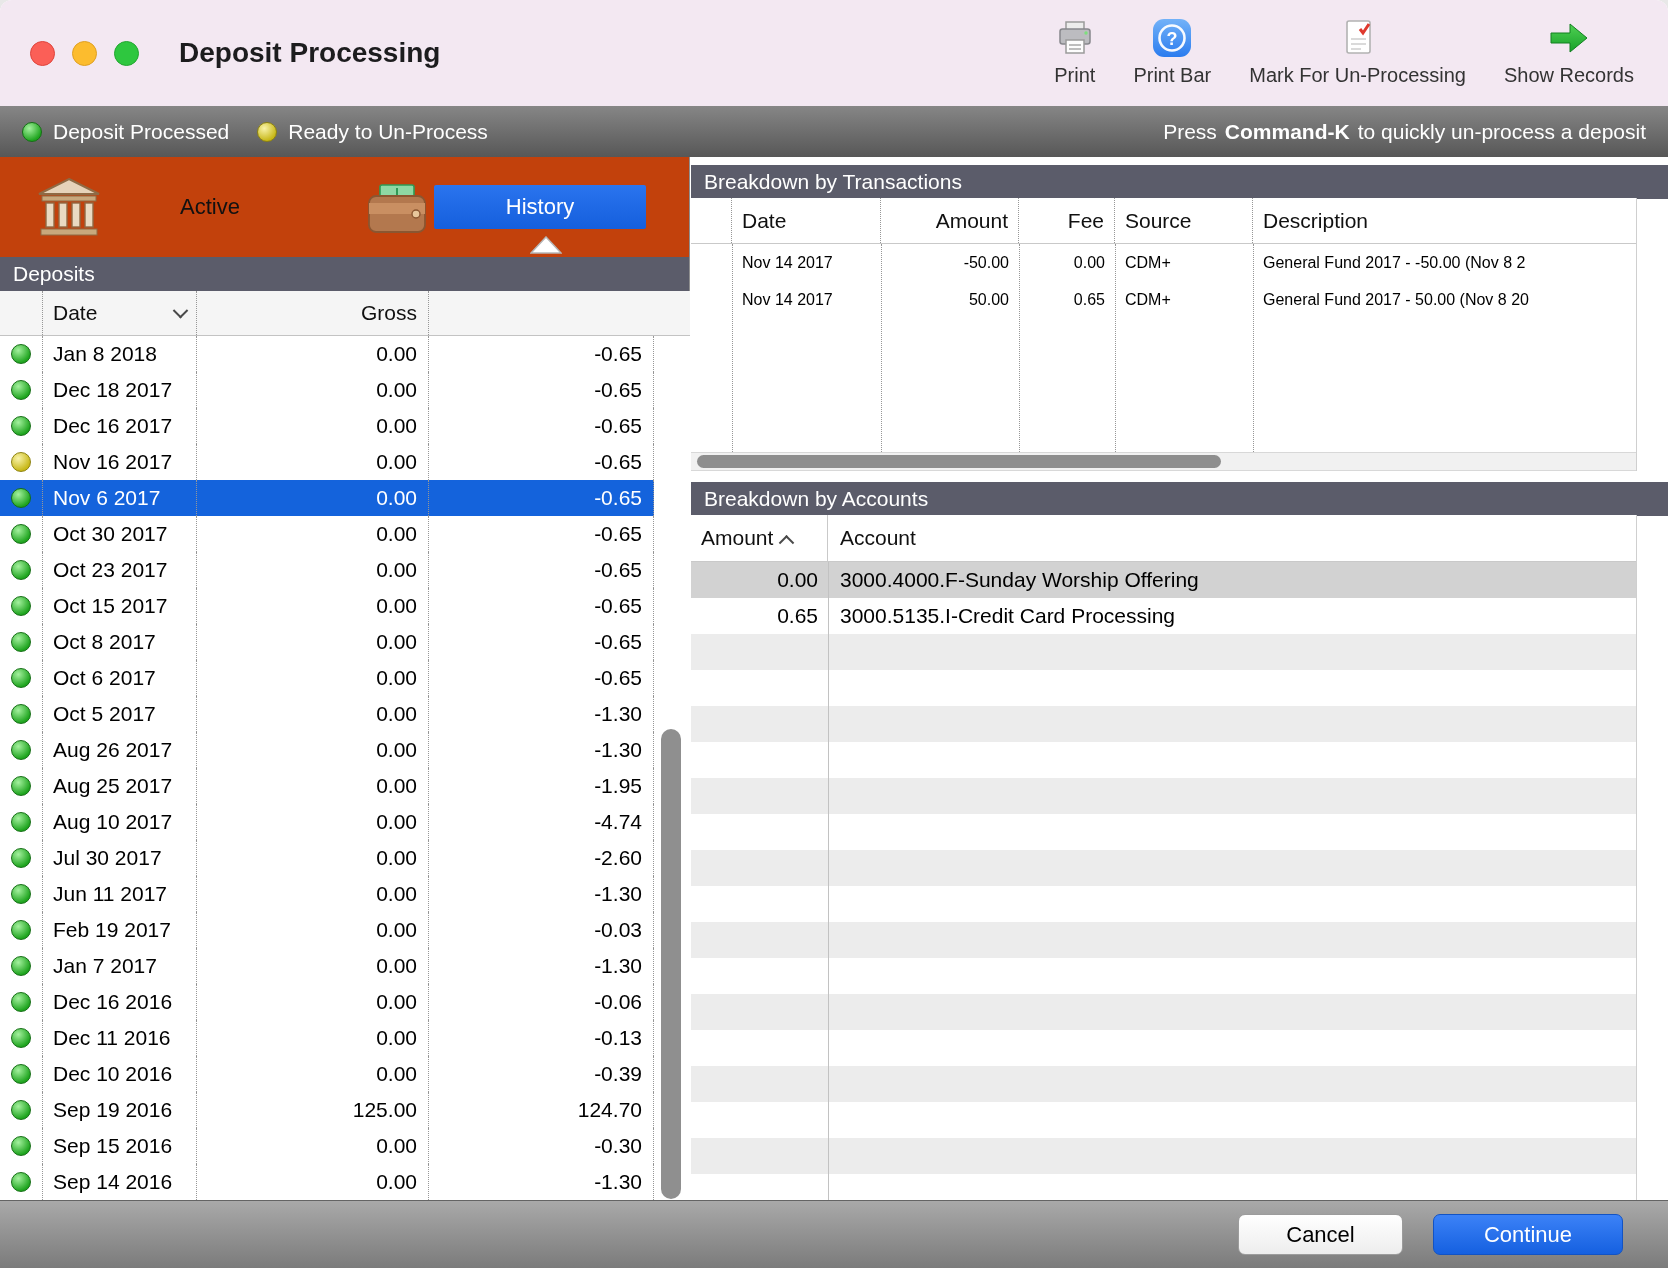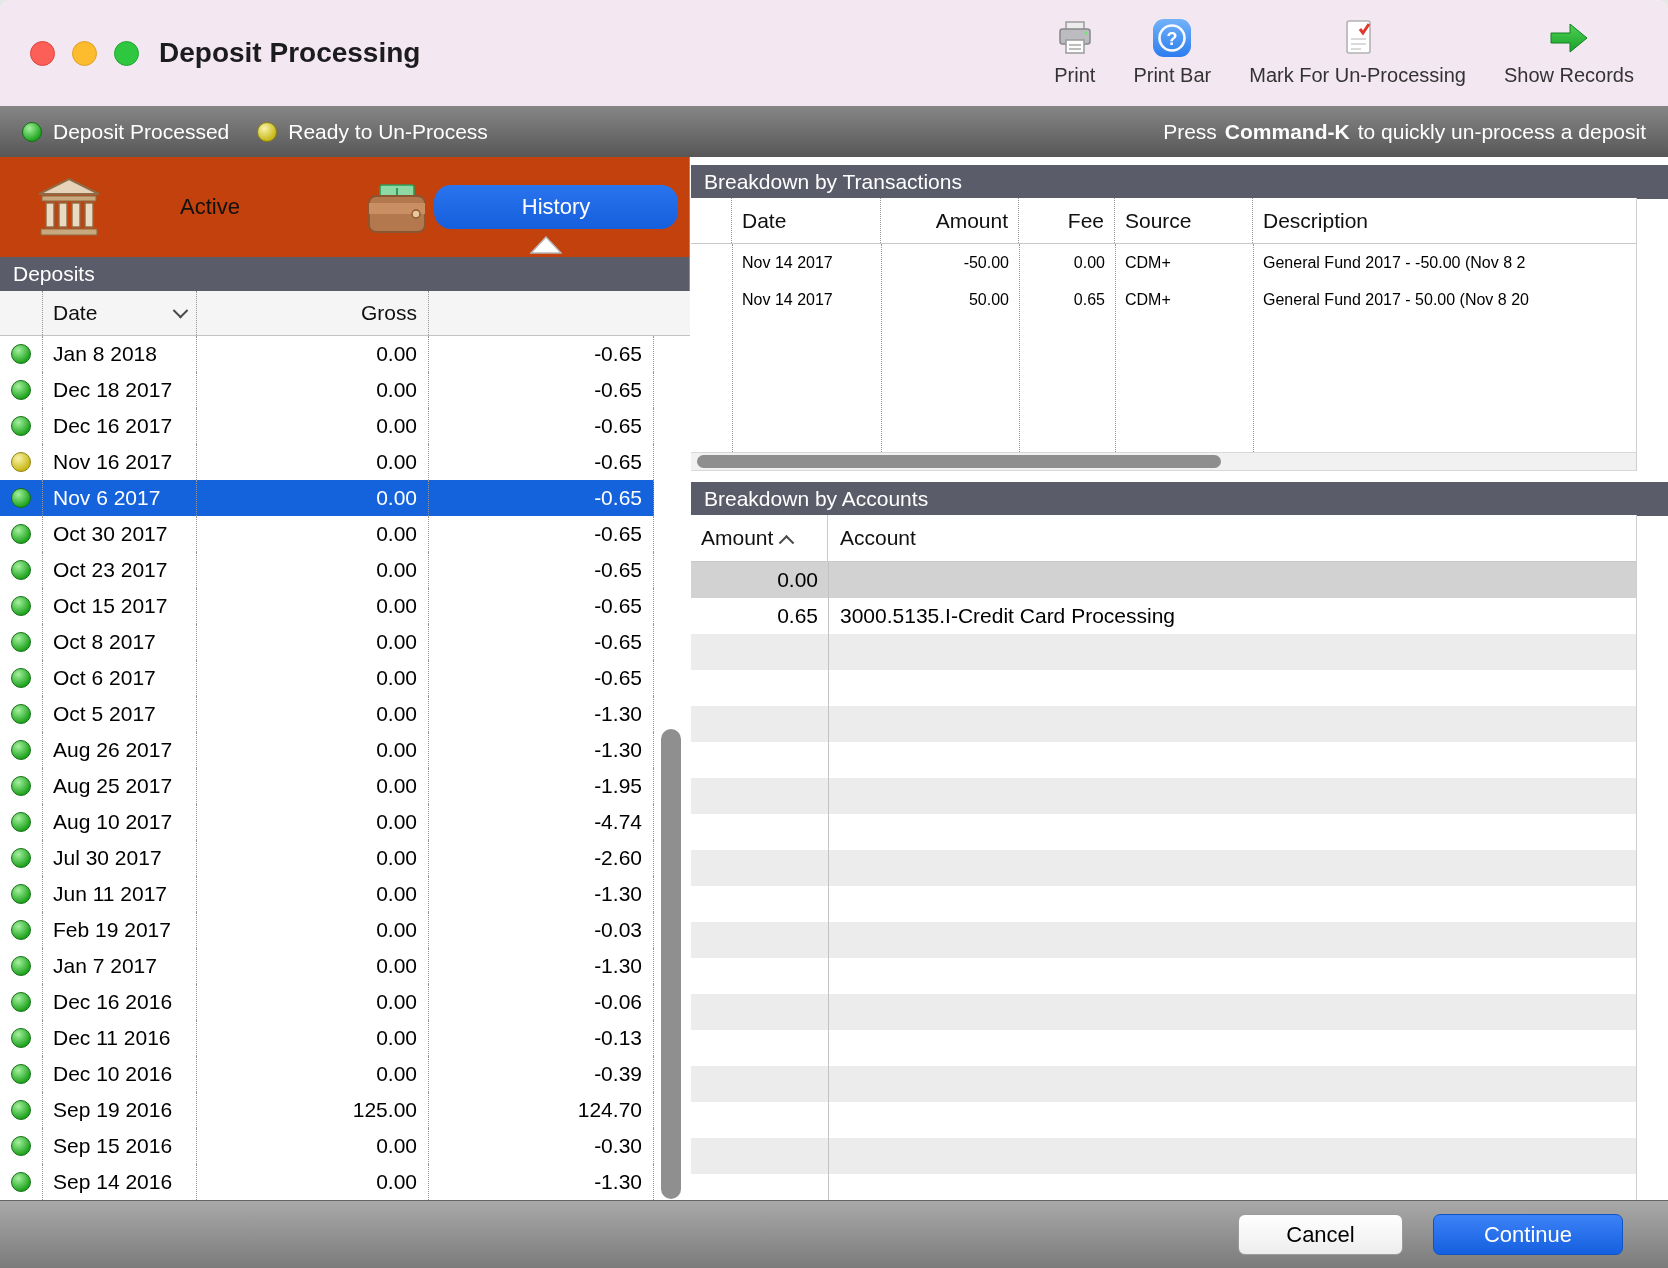--- a/index.html
+++ b/index.html
@@ -8,21 +8,21 @@
 
   .window { position: relative; width: 1668px; height: 1268px; background: #fff; border-radius: 12px 12px 0 0; overflow: hidden; }
 
   
   .titlebar { position: absolute; top: 0; left: 0; width: 100%; height: 106px; background: #f3e8f2; display: flex; align-items: center; }
   .traffic { display: flex; gap: 17px; padding-left: 30px; }
   .tl { width: 25px; height: 25px; border-radius: 50%; cursor: default; }
   .tl.red    { background: #fb5f57; border: 1px solid #df443c; }
   .tl.yellow { background: #fcbc2e; border: 1px solid #dfa023; }
   .tl.green  { background: #2ec73f; border: 1px solid #23a631; }
-  .win-title { margin-left: 20px; font-size: 28px; font-weight: bold; color: #1c1c1e; }
+  .win-title { margin-left: 40px; font-size: 28px; font-weight: bold; color: #1c1c1e; }
   .toolbar { margin-left: auto; display: flex; align-items: center; gap: 38px; padding-right: 34px; }
   .tool { display: flex; flex-direction: column; align-items: center; gap: 3px; cursor: default; }
   .tool-label { font-size: 20px; color: #333; white-space: nowrap; }
 
   
   .statusbar { position: absolute; top: 106px; left: 0; width: 100%; height: 51px;
     background: linear-gradient(#868686, #575757); display: flex; align-items: center;
     color: #fff; font-size: 21px; padding: 16px 22px; }
   .legend-item { display: flex; align-items: center; gap: 11px; margin-right: 28px; }
   .hint { margin-left: auto; display: flex; gap: 8px; align-items: center; }
@@ -33,22 +33,22 @@
 
   
   .content { position: absolute; top: 157px; left: 0; width: 100%; height: 1043px; background: #fff; }
 
   
   .left-panel { position: absolute; left: 0; top: 0; width: 690px; height: 100%; background: #fff; border-right: 1px solid #8f8f8f; }
   .tab-row { position: absolute; top: 0; left: 0; width: 100%; height: 100px; background: #c2410c; }
   .bank-icon { position: absolute; left: 36px; top: 20px; }
   .active-label { position: absolute; left: 150px; top: 0; width: 120px; height: 100px; display: flex; align-items: center; justify-content: center; font-size: 22px; color: #111; cursor: default; }
   .wallet-icon { position: absolute; left: 366px; top: 26px; }
-  .history-btn { position: absolute; left: 434px; top: 28px; width: 244px; height: 44px;
-    background: linear-gradient(#2a74ee, #155fdd); border: none; border-radius: 17px;
+  .history-btn { position: absolute; left: 434px; top: 28px; width: 212px; height: 44px;
+    background: linear-gradient(#2a74ee, #155fdd); border: none; border-radius: 2px;
     color: #fff; font-size: 22px; font-family: inherit; }
   .pointer-triangle { position: absolute; left: 530px; bottom: -1px; }
 
   .panel-title { position: absolute; left: 0; width: 100%; height: 34px; background: #5b5c6a; color: #fff; display: flex; align-items: center; padding-left: 13px; font-size: 21px; }
   .dep-title { top: 100px; }
 
   .cell { display: flex; align-items: center; overflow: hidden; white-space: nowrap; }
 
   .dep-header { position: absolute; top: 134px; left: 0; width: 690px; height: 45px; background: #f5f5f5; border-bottom: 1px solid #c3c3c3; display: flex; font-size: 21px; color: #101010; }
   .c-dot   { width: 43px;  border-right: 1px dotted #979797; justify-content: center; }
@@ -483,20 +483,21 @@
         <div class="cell a-amount">
           <span>Amount</span>
           <span class="chev up"></span>
         </div>
         <div class="cell a-account">Account</div>
       </div>
 
       <div class="acct-rows">
         <div class="acct-row selected">
             <div class="cell a-amount">0.00</div>
+            <div class="cell a-account">3000.4000.F-Sunday Worship Offering</div>
           </div>
           <div class="acct-row">
             <div class="cell a-amount">0.65</div>
             <div class="cell a-account">3000.5135.I-Credit Card Processing</div>
           </div>
           <div class="acct-vline"></div>
       </div>
       <div class="acct-right-line"></div>
 
     </div>

